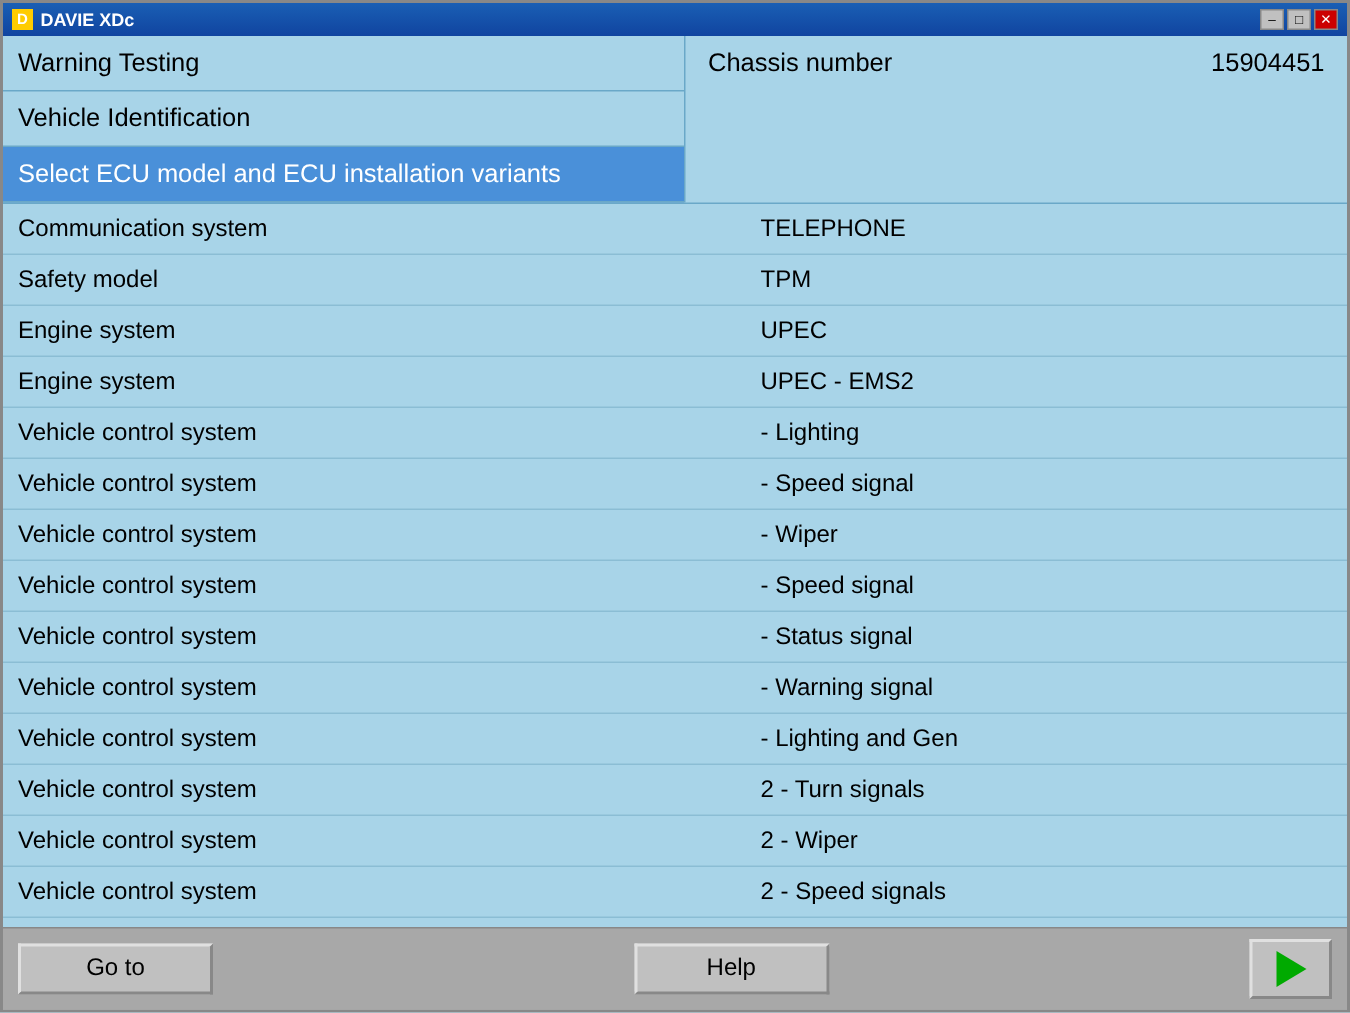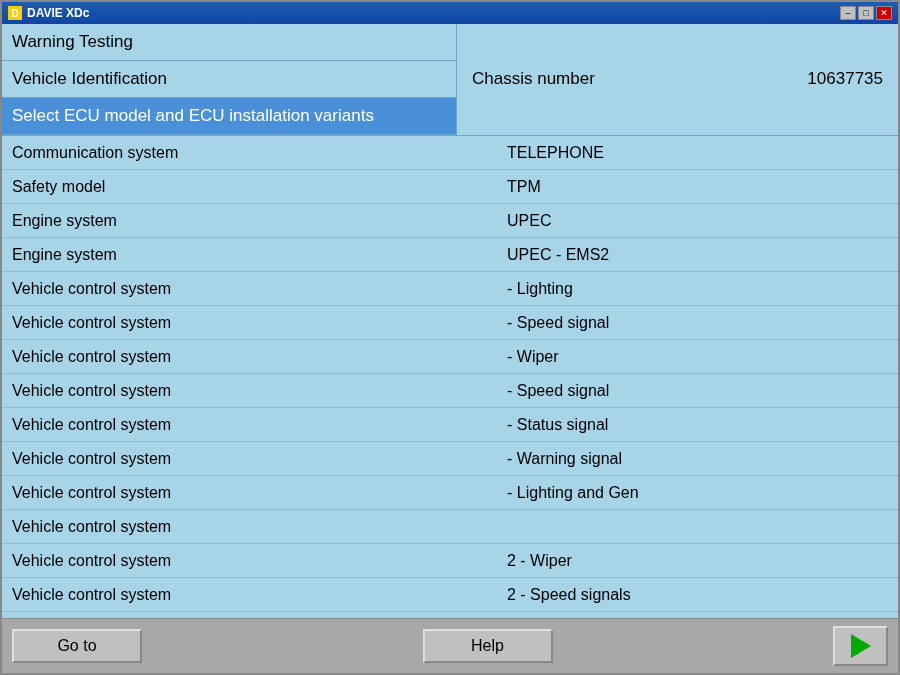--- a/index.html
+++ b/index.html
@@ -94,21 +94,20 @@
       border-right: 1px solid #6aa8c8;
       display: flex;
       flex-direction: column;
     }
 
     .right-header {
       flex: 1;
       display: flex;
       flex-direction: column;
       padding: 8px 15px;
-      margin-top: 37px;
     }
 
     .header-row {
       padding: 8px 10px;
       border-bottom: 1px solid #6aa8c8;
       font-size: 17px;
       color: #000;
     }
 
     .header-row.selected {
@@ -248,21 +247,21 @@
         <div class="header-row">
           <span>Vehicle Identification</span>
         </div>
         <div class="header-row selected">
           <span>Select ECU model and ECU installation variants</span>
         </div>
       </div>
       <div class="right-header">
         <div class="chassis-row">
           <span>Chassis number</span>
-          <span>10637735</span>
+          <span>15904451</span>
         </div>
       </div>
     </div>
 
     <div class="list-section">
       <div class="list-container">
 
       <div class="list-item">
             <div class="list-left">Communication system</div>
             <div class="list-right">TELEPHONE</div>
@@ -302,20 +301,21 @@
           <div class="list-item">
             <div class="list-left">Vehicle control system</div>
             <div class="list-right">- Warning signal</div>
           </div>
           <div class="list-item">
             <div class="list-left">Vehicle control system</div>
             <div class="list-right">- Lighting and Gen</div>
           </div>
           <div class="list-item">
             <div class="list-left">Vehicle control system</div>
+            <div class="list-right">2 - Turn signals</div>
           </div>
           <div class="list-item">
             <div class="list-left">Vehicle control system</div>
             <div class="list-right">2 - Wiper</div>
           </div>
           <div class="list-item">
             <div class="list-left">Vehicle control system</div>
             <div class="list-right">2 - Speed signals</div>
           </div>
         </div>

